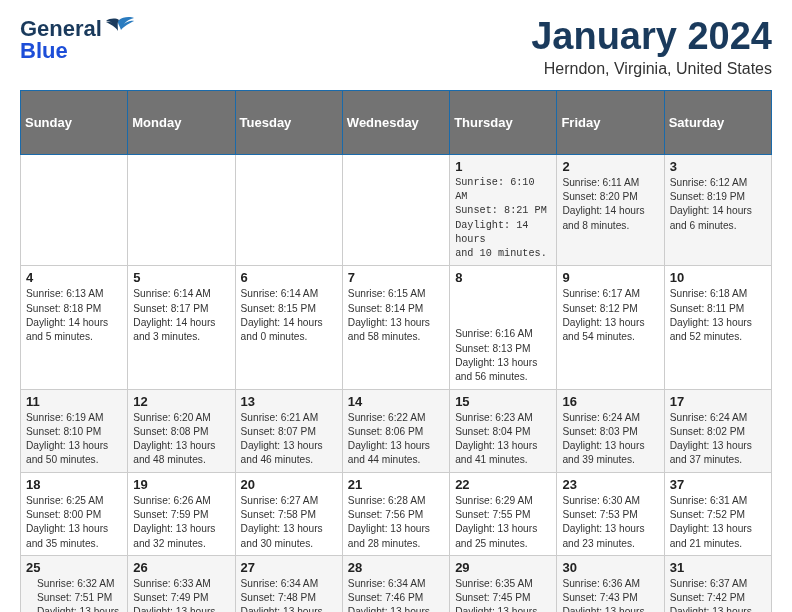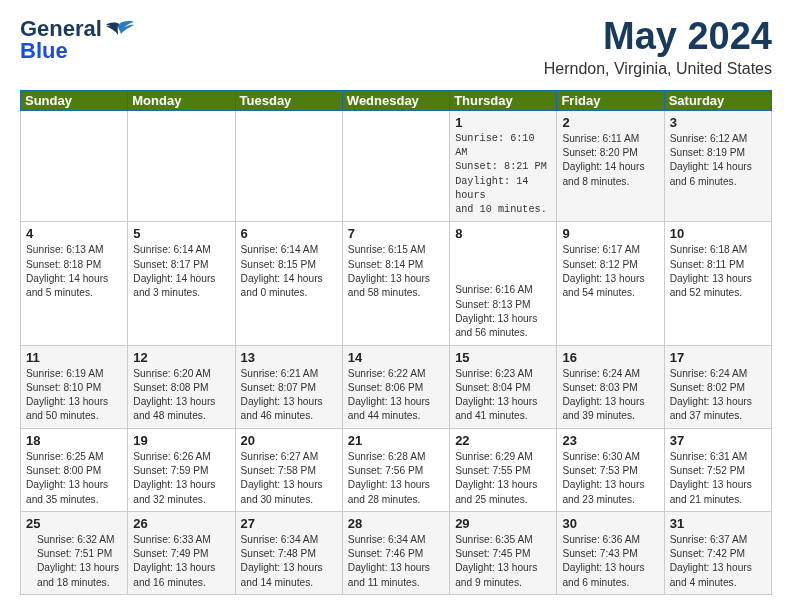--- a/index.html
+++ b/index.html
@@ -34,25 +34,25 @@
       font-size: 16px;
       color: #333;
       margin-top: 2px;
     }
     table {
       width: 100%;
       border-collapse: collapse;
       table-layout: fixed;
     }
     thead tr th {
-      background: #4d7c0f;
+      background: #737373;
       color: #fff;
       font-size: 13px;
       font-weight: bold;
-      padding: 2px 4px;
+      padding: 24px 4px;
       text-align: left;
       border: 1px solid #1a6aaa;
     }
     tbody tr td {
       border: 1px solid #ccc;
       vertical-align: top;
       padding: 4px 5px;
       font-size: 10.5px;
       color: #222;
       height: 80px;
@@ -75,31 +75,31 @@
     }
     .empty-cell {
       background: #fff !important;
     }
   </style>
 </head>
 <body>
 
 <div class="header">
   <div class="logo">
-    <div style="display:flex;align-items:flex-end;">
+    <div style="display:flex;align-items:center;">
       <span style="font-size:22px;font-weight:bold;color:#1a3a5c;">General</span>
       <svg width="30" height="22" viewBox="0 0 30 22" style="margin-left:2px;margin-top:-4px;">
         <path d="M15 4 C18 1, 26 0, 30 2 C26 3, 22 5, 20 8 C22 6, 28 4, 30 5 C26 7, 20 10, 17 14 C16 10, 12 6, 15 4Z" fill="#2a7bbf"></path>
         <path d="M15 4 C12 2, 6 2, 2 5 C6 5, 10 7, 12 10 C11 7, 5 5, 2 6 C6 8, 12 11, 14 15 C14 11, 13 6, 15 4Z" fill="#1a3a5c"></path>
       </svg>
     </div>
     <span style="font-size:22px;font-weight:bold;color:#1d4ed8;margin-top:-4px;">Blue</span>
   </div>
   <div class="title-block">
-    <div class="main-title">May 2024</div>
+    <div class="main-title">January 2024</div>
     <div class="subtitle">Herndon, Virginia, United States</div>
   </div>
 </div>
 
 <table>
   <thead>
     <tr>
     <th>Sunday</th>
         <th>Monday</th>
         <th>Tuesday</th>

